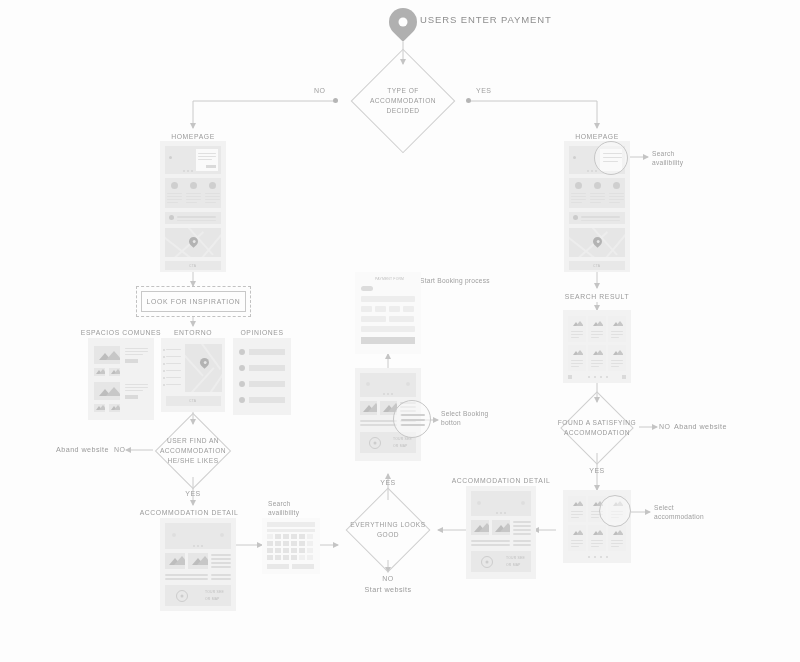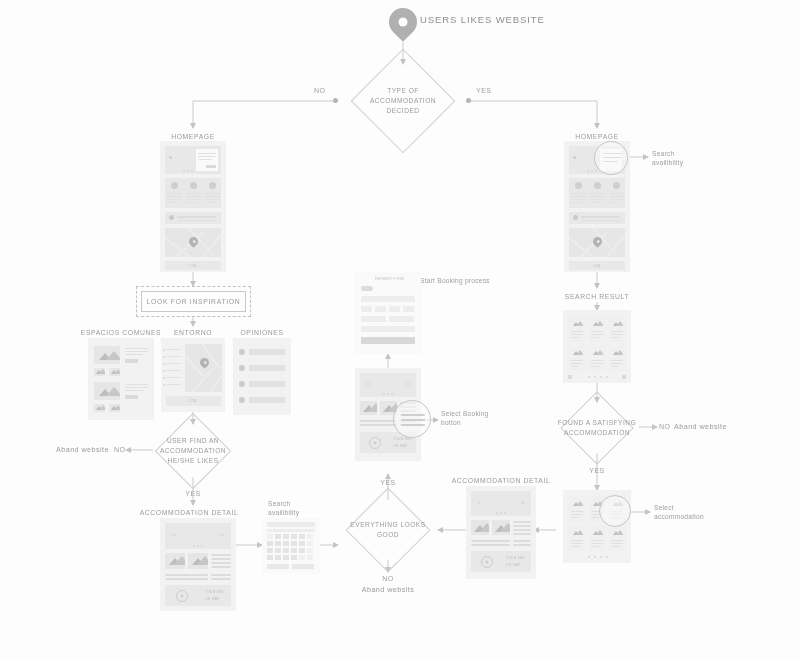--- a/index.html
+++ b/index.html
@@ -211,21 +211,21 @@
 
       <line x1="556" y1="530" x2="534" y2="530" marker-end="url(#arr)"></line>
 
       <line x1="628" y1="157" x2="648" y2="157" marker-end="url(#arr)"></line>
       <line x1="416" y1="420" x2="438" y2="420" marker-end="url(#arr)"></line>
       <line x1="628" y1="512" x2="650" y2="512" marker-end="url(#arr)"></line>
     </g>
   </svg>
 
   <div class="pin" style="left:389px;top:8px;"></div>
-  <div class="lbl title" style="left:420px;top:14px;">USERS LIKES WEBSITE</div>
+  <div class="lbl title" style="left:420px;top:14px;">USERS ENTER PAYMENT</div>
 
   <div class="diamond" style="left:341px;top:64px;width:124px;height:74px;">
     <div class="shape" style="width:74px;height:74px;left:25px;top:0;"></div>
     <div class="dtext">
       <div>TYPE OF</div>
       <div>ACCOMMODATION</div>
       <div>DECIDED</div>
     </div>
   </div>
   <div class="node-dot" style="left:333px;top:98px;"></div>
@@ -459,21 +459,21 @@
 
   <div class="lbl yn center" style="left:388px;top:478px;">YES</div>
   <div class="diamond" style="left:339px;top:500px;width:98px;height:60px;">
     <div class="shape" style="width:60px;height:60px;left:19px;top:0;"></div>
     <div class="dtext">
       <div>EVERYTHING LOOKS</div>
       <div>GOOD</div>
     </div>
   </div>
   <div class="lbl yn center" style="left:388px;top:574px;">NO</div>
-  <div class="lbl center" style="left:388px;top:585px;">Aband websits</div>
+  <div class="lbl center" style="left:388px;top:585px;">Start websits</div>
 
   <div class="lbl cap center" style="left:501px;top:476px;">ACCOMMODATION DETAIL</div>
   <div class="screen" style="left:466px;top:486px;width:70px;height:93px;">
     <div class="blk l" style="left:5px;top:5px;width:60px;height:25px;"></div>
     <div class="circ lite" style="left:11px;top:15px;width:4px;height:4px;"></div>
     <div class="circ lite" style="left:55px;top:15px;width:4px;height:4px;"></div>
     <div class="dotnav" style="left:30px;top:26px;"></div>
     <div class="dotnav" style="left:34px;top:26px;"></div>
     <div class="dotnav" style="left:38px;top:26px;"></div>
     <div class="photo" style="left:5px;top:34px;width:18px;height:15px;"></div>

